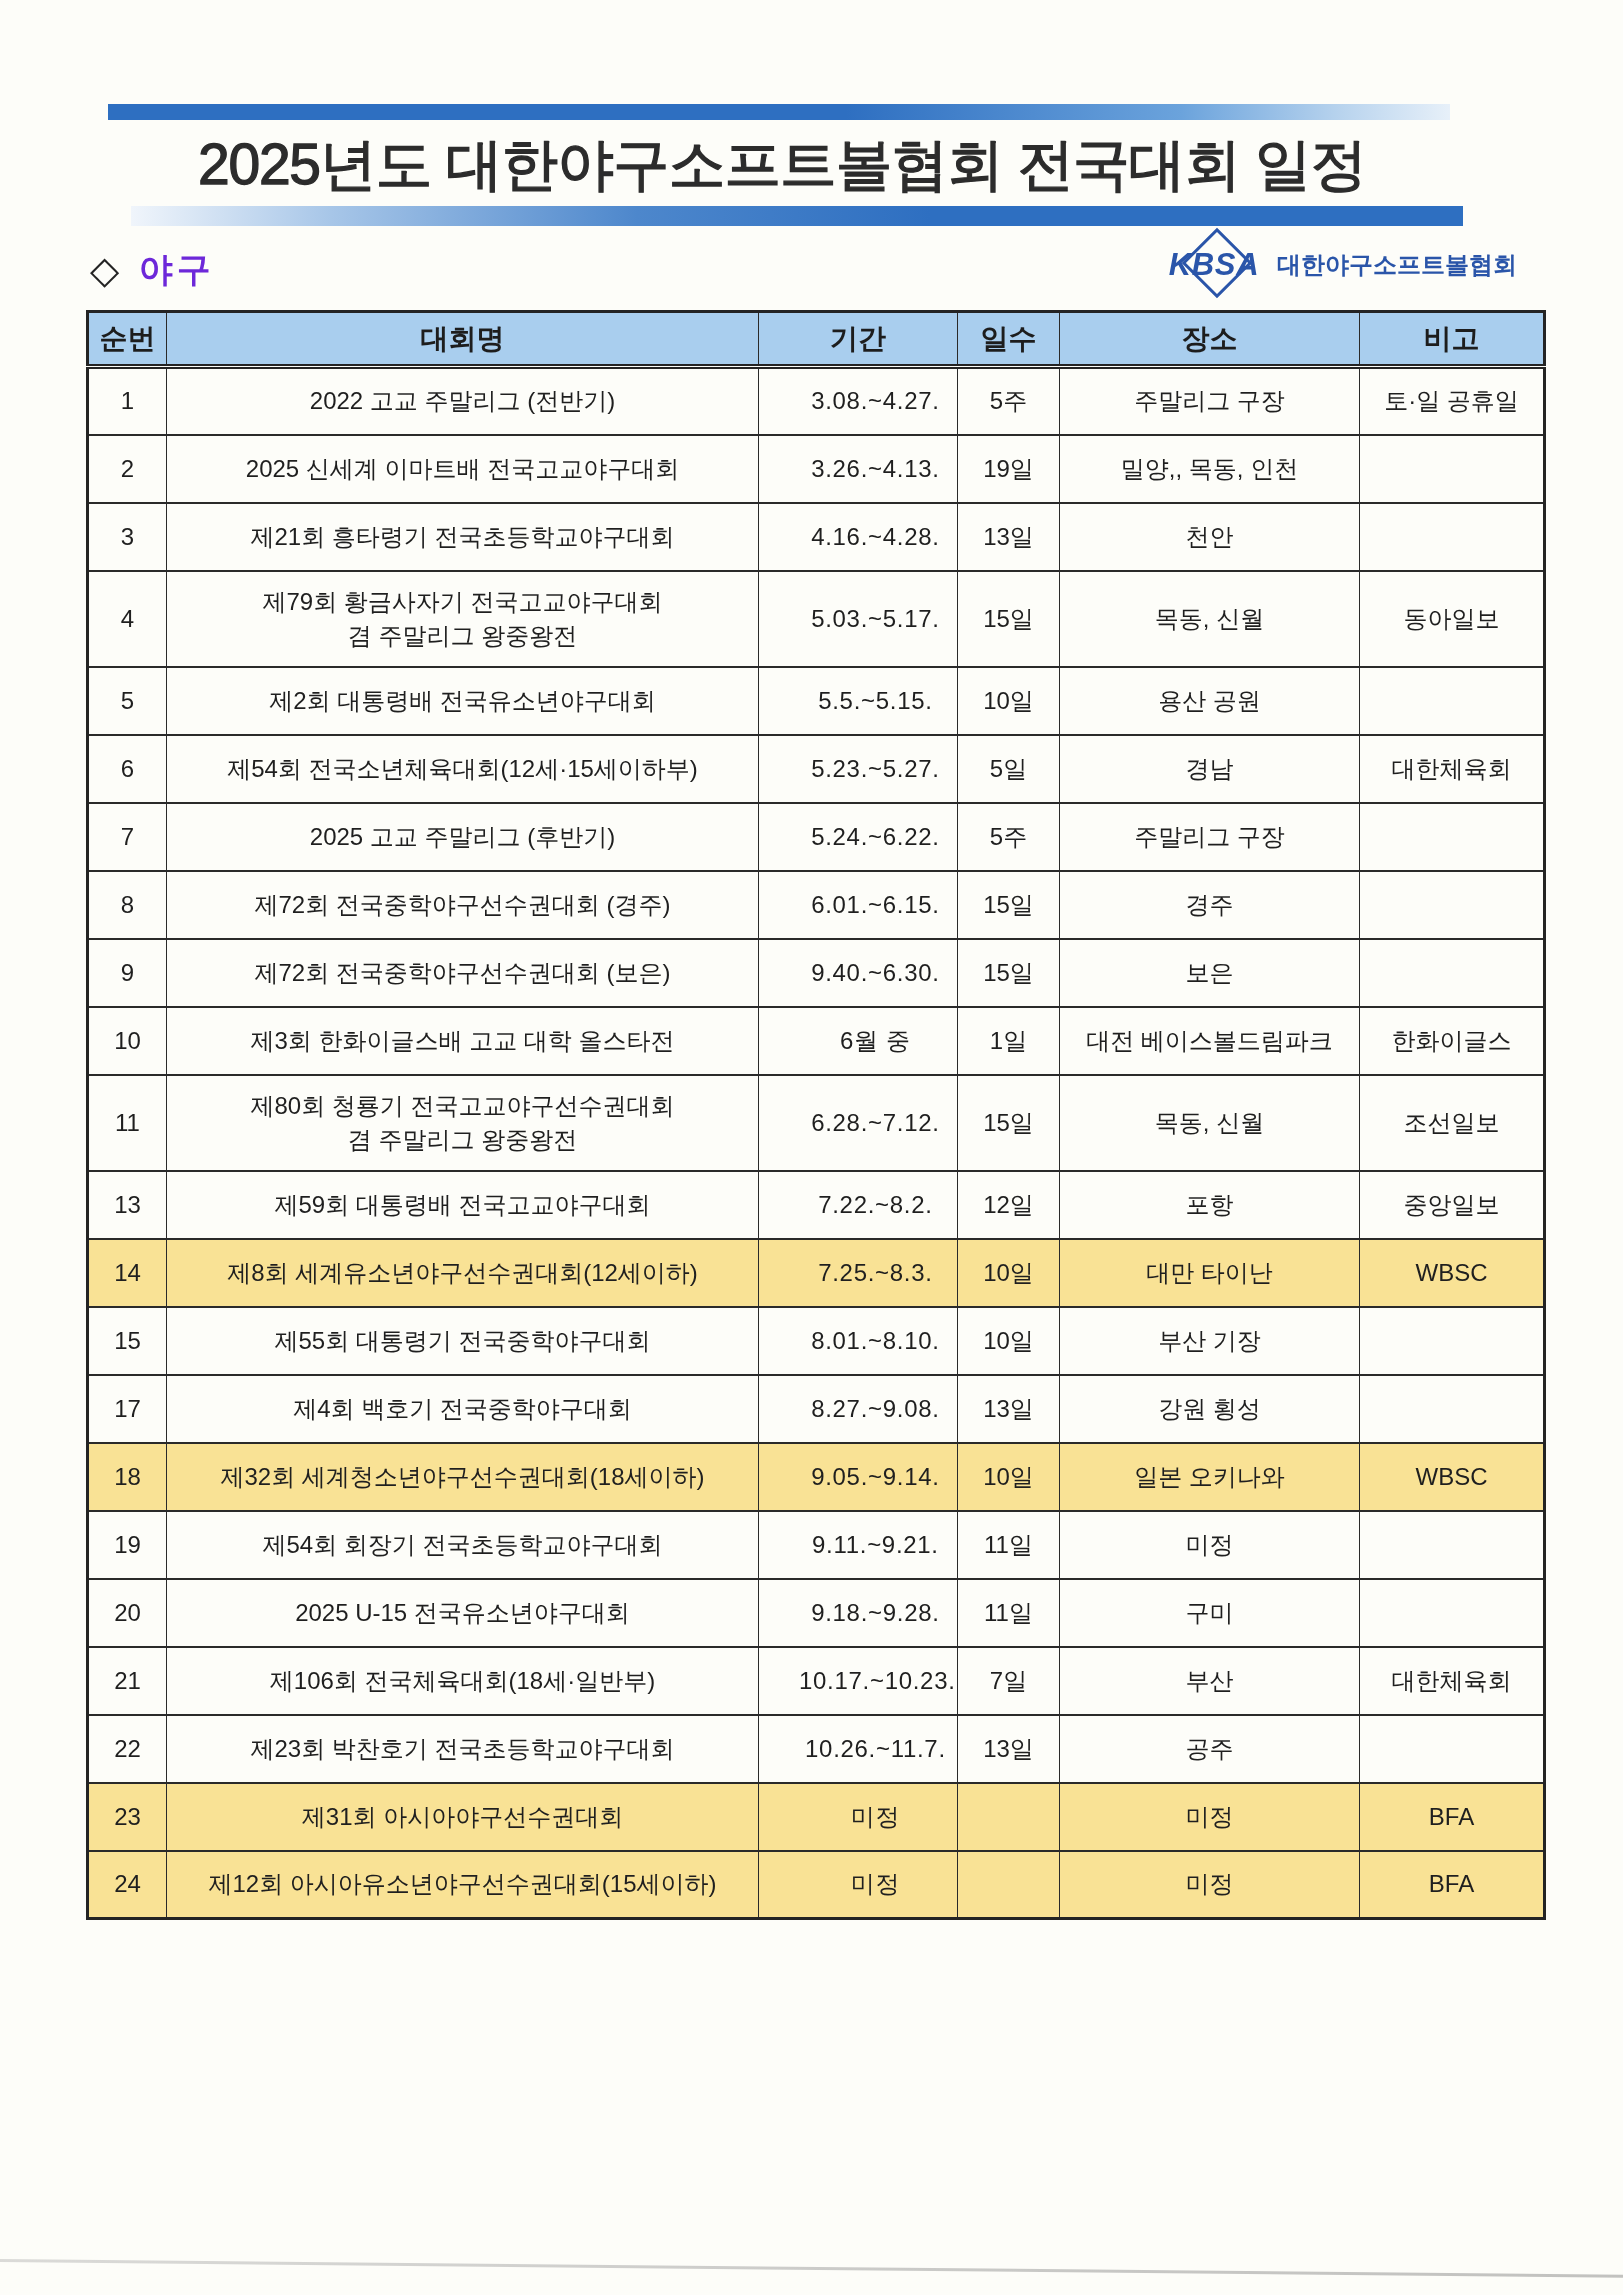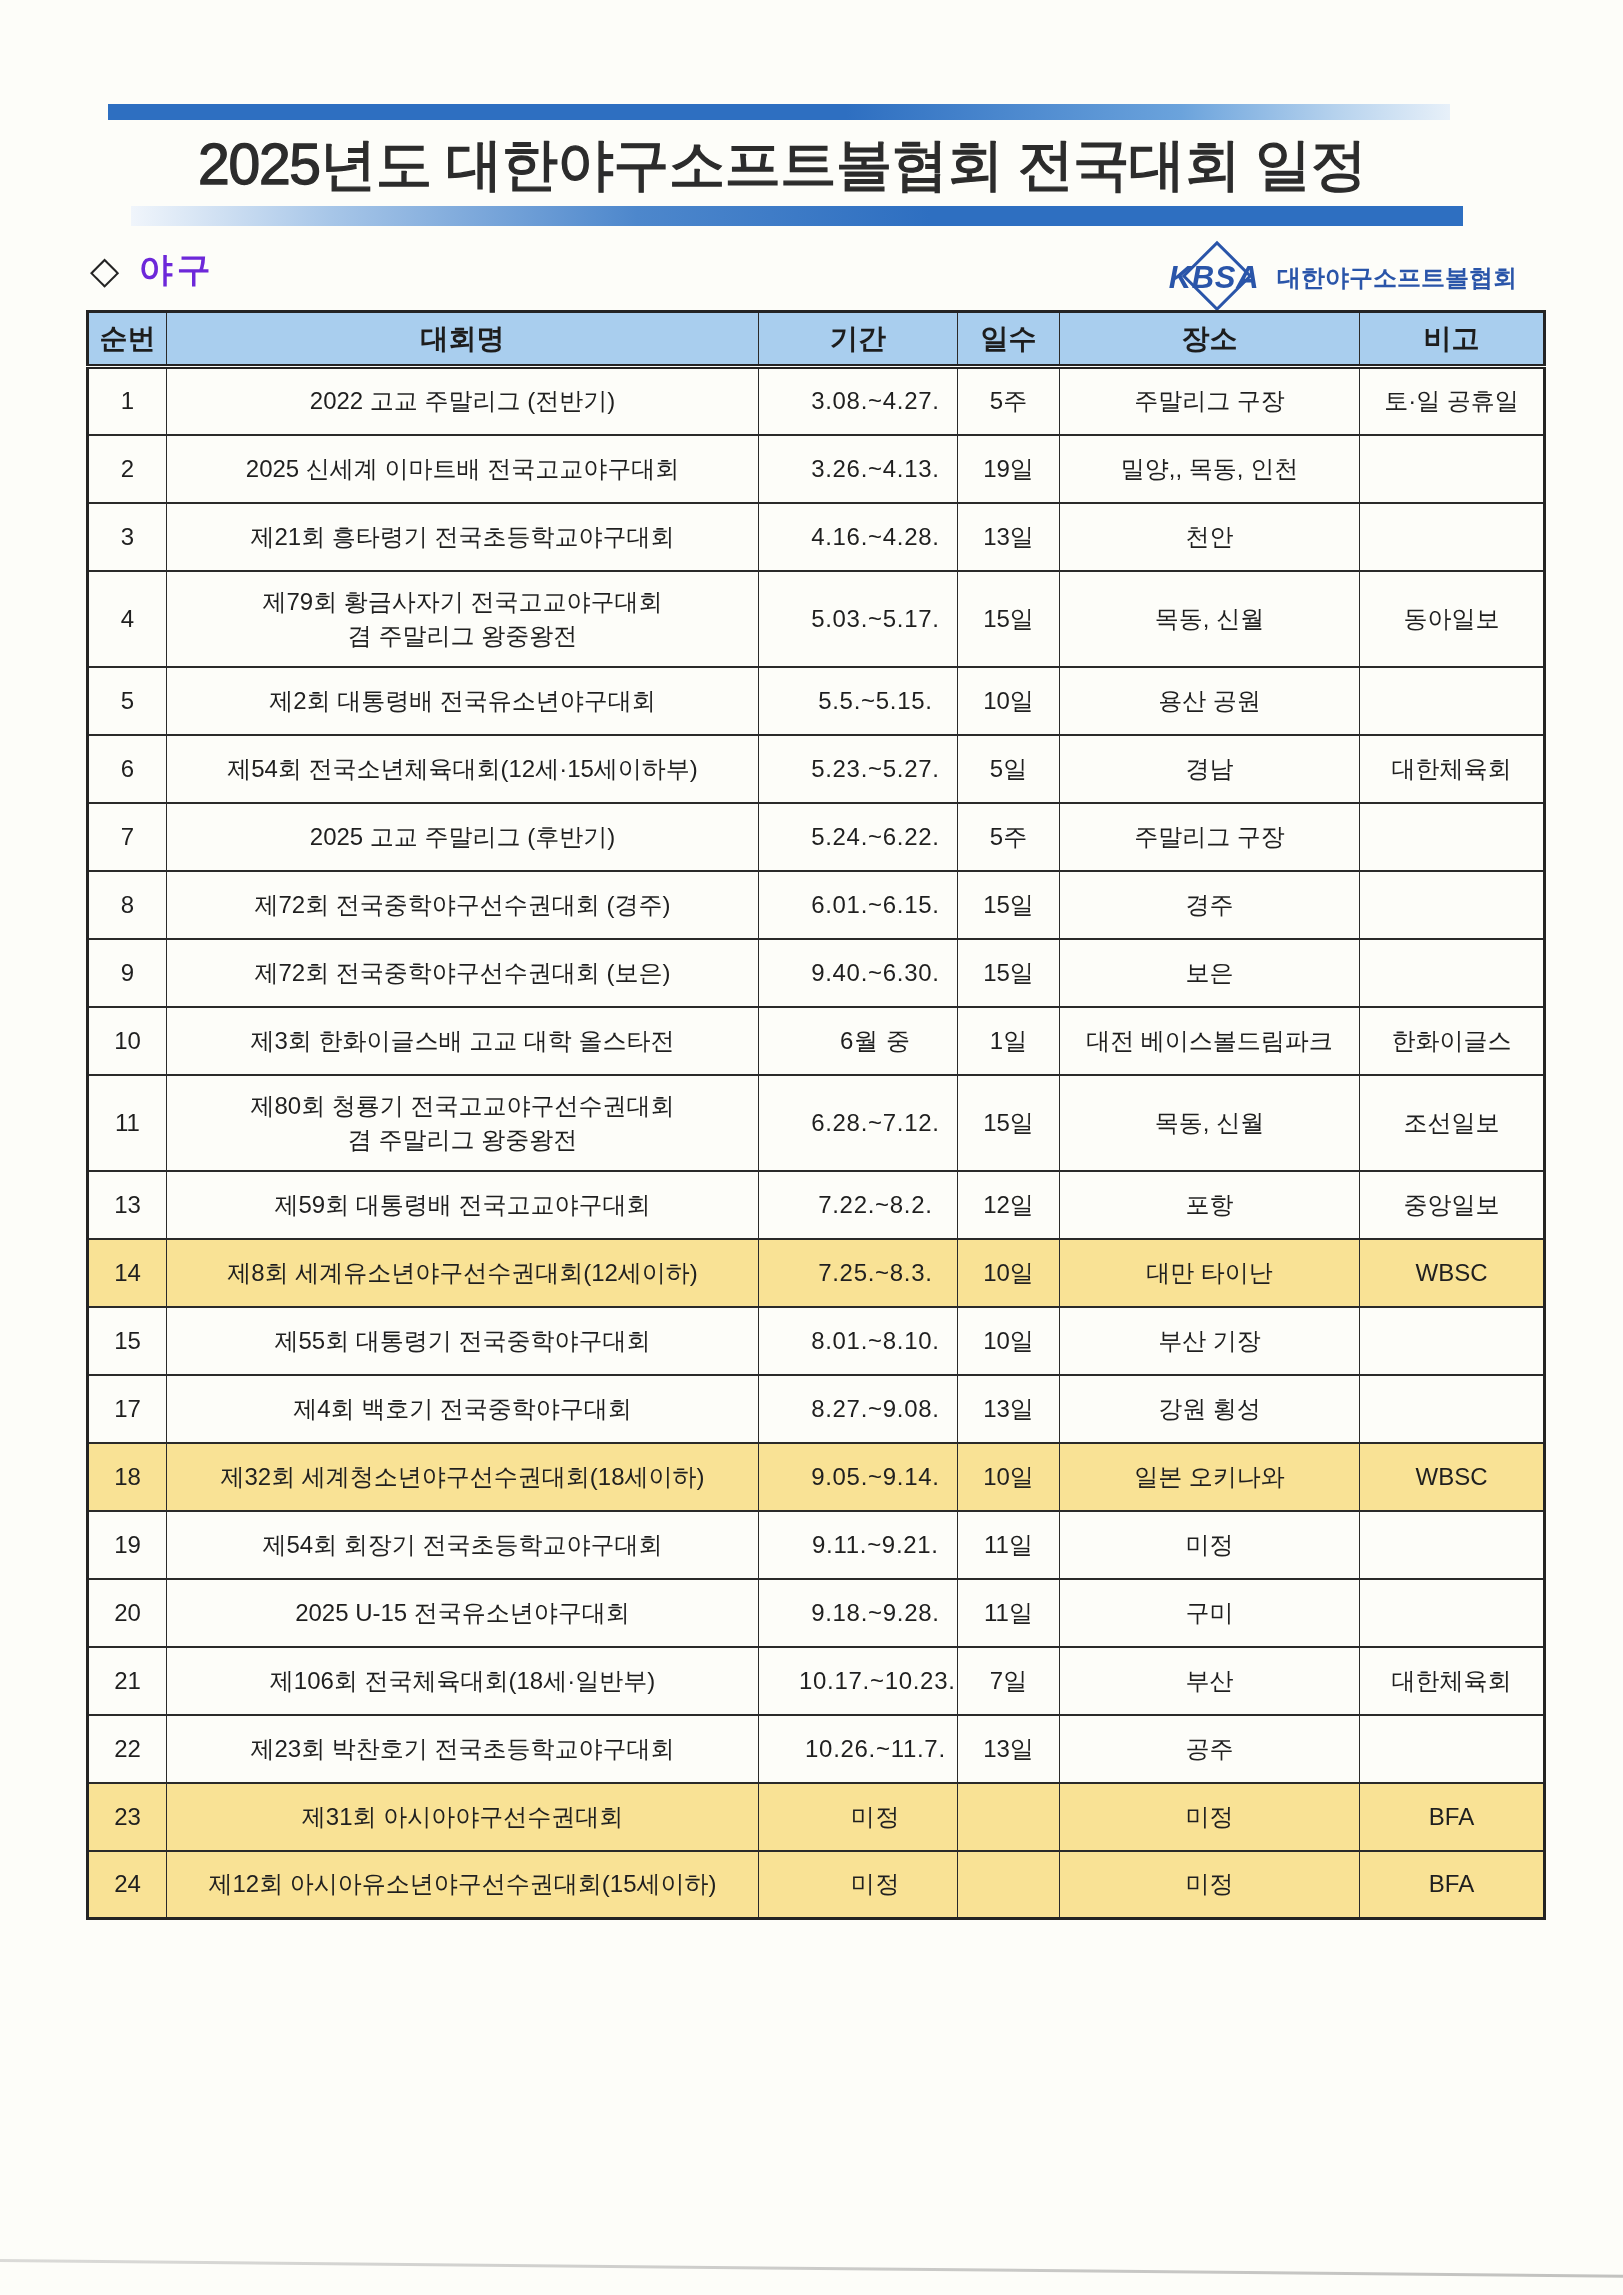--- a/index.html
+++ b/index.html
@@ -47,21 +47,21 @@
   
   .section{
     position:absolute;left:90px;top:247px;
     display:flex;align-items:center;gap:19.6px;
   }
   .section .diamond{font-size:38px;font-weight:700;color:#242424;line-height:1;}
   .section .label{font-size:34px;font-weight:900;letter-spacing:3.9px;color:#6d28d9;}
 
   
   .logo{
-    position:absolute;top:248px;right:106px;
+    position:absolute;top:235px;right:106px;
     display:flex;align-items:center;gap:10.5px;color:var(--logo-blue);
   }
   .logo-mark{position:relative;width:105px;height:60px;display:flex;align-items:center;justify-content:center;}
   .logo-diamond{
     position:absolute;left:30px;top:3.3px;width:50px;height:50px;
     border:3.3px solid var(--logo-blue);transform:rotate(45deg);
   }
   .logo-acronym{
     position:relative;font-size:31px;font-weight:900;font-style:italic;
     letter-spacing:0.7px;z-index:1;

